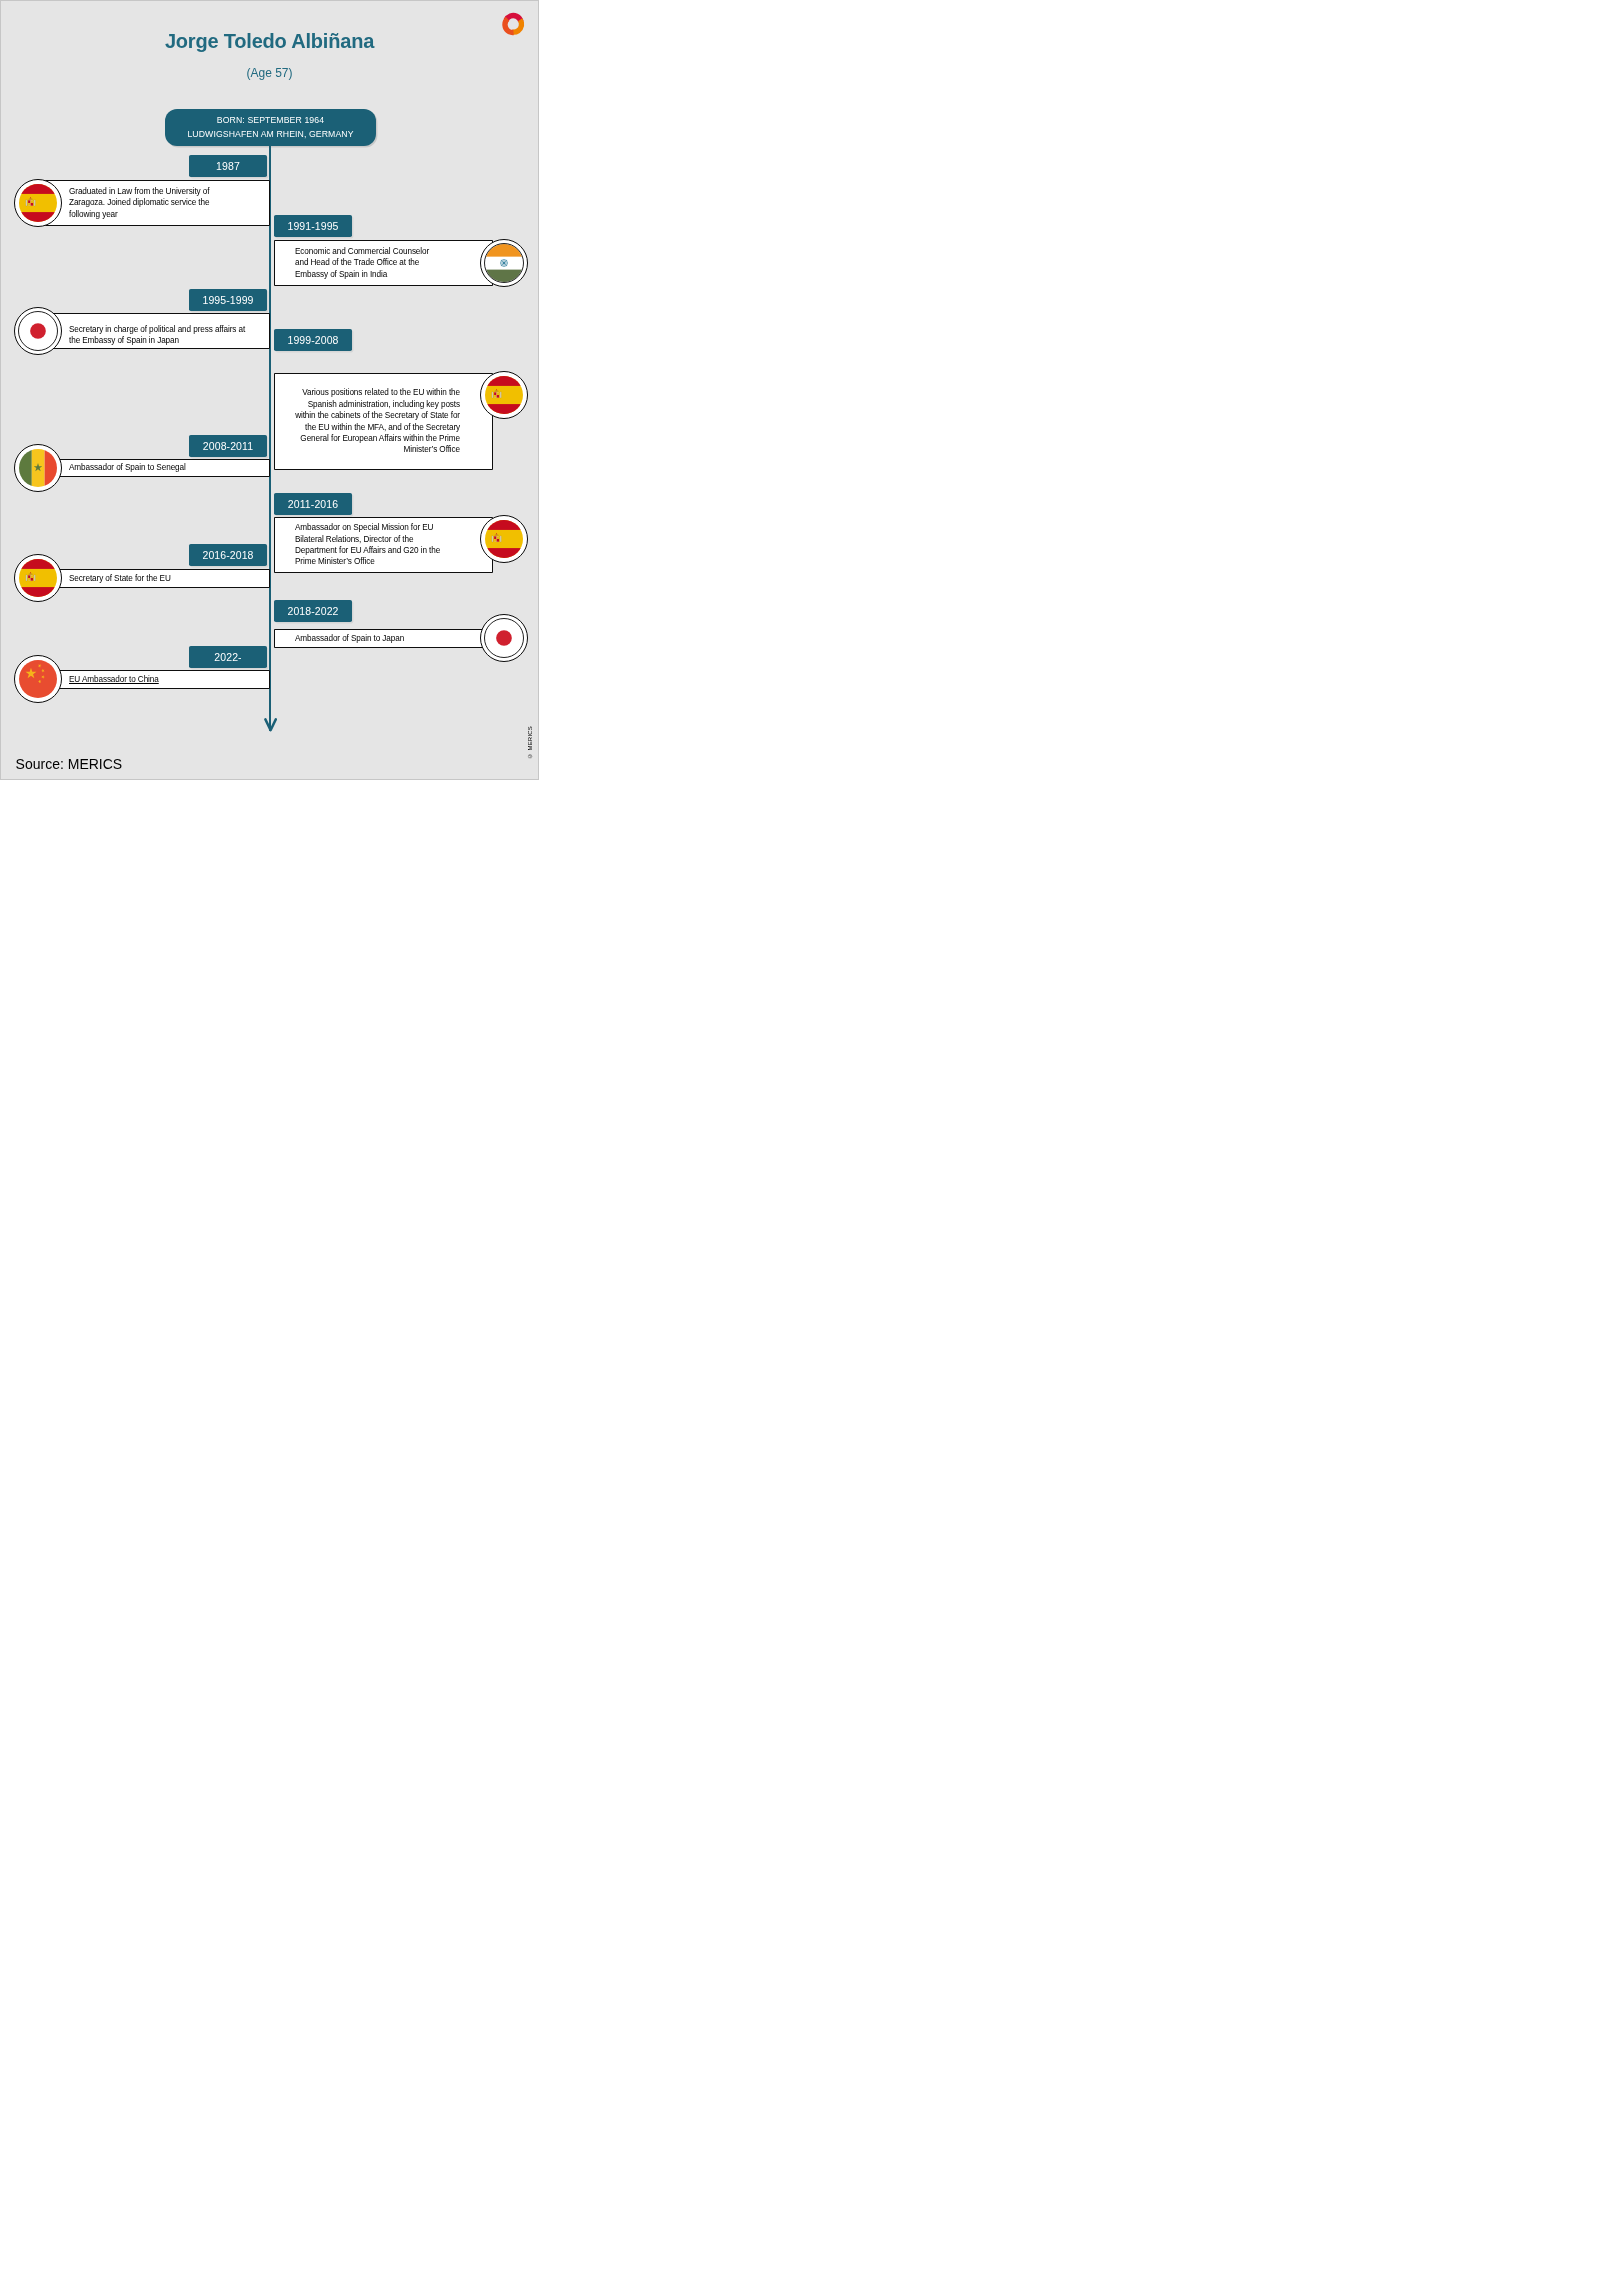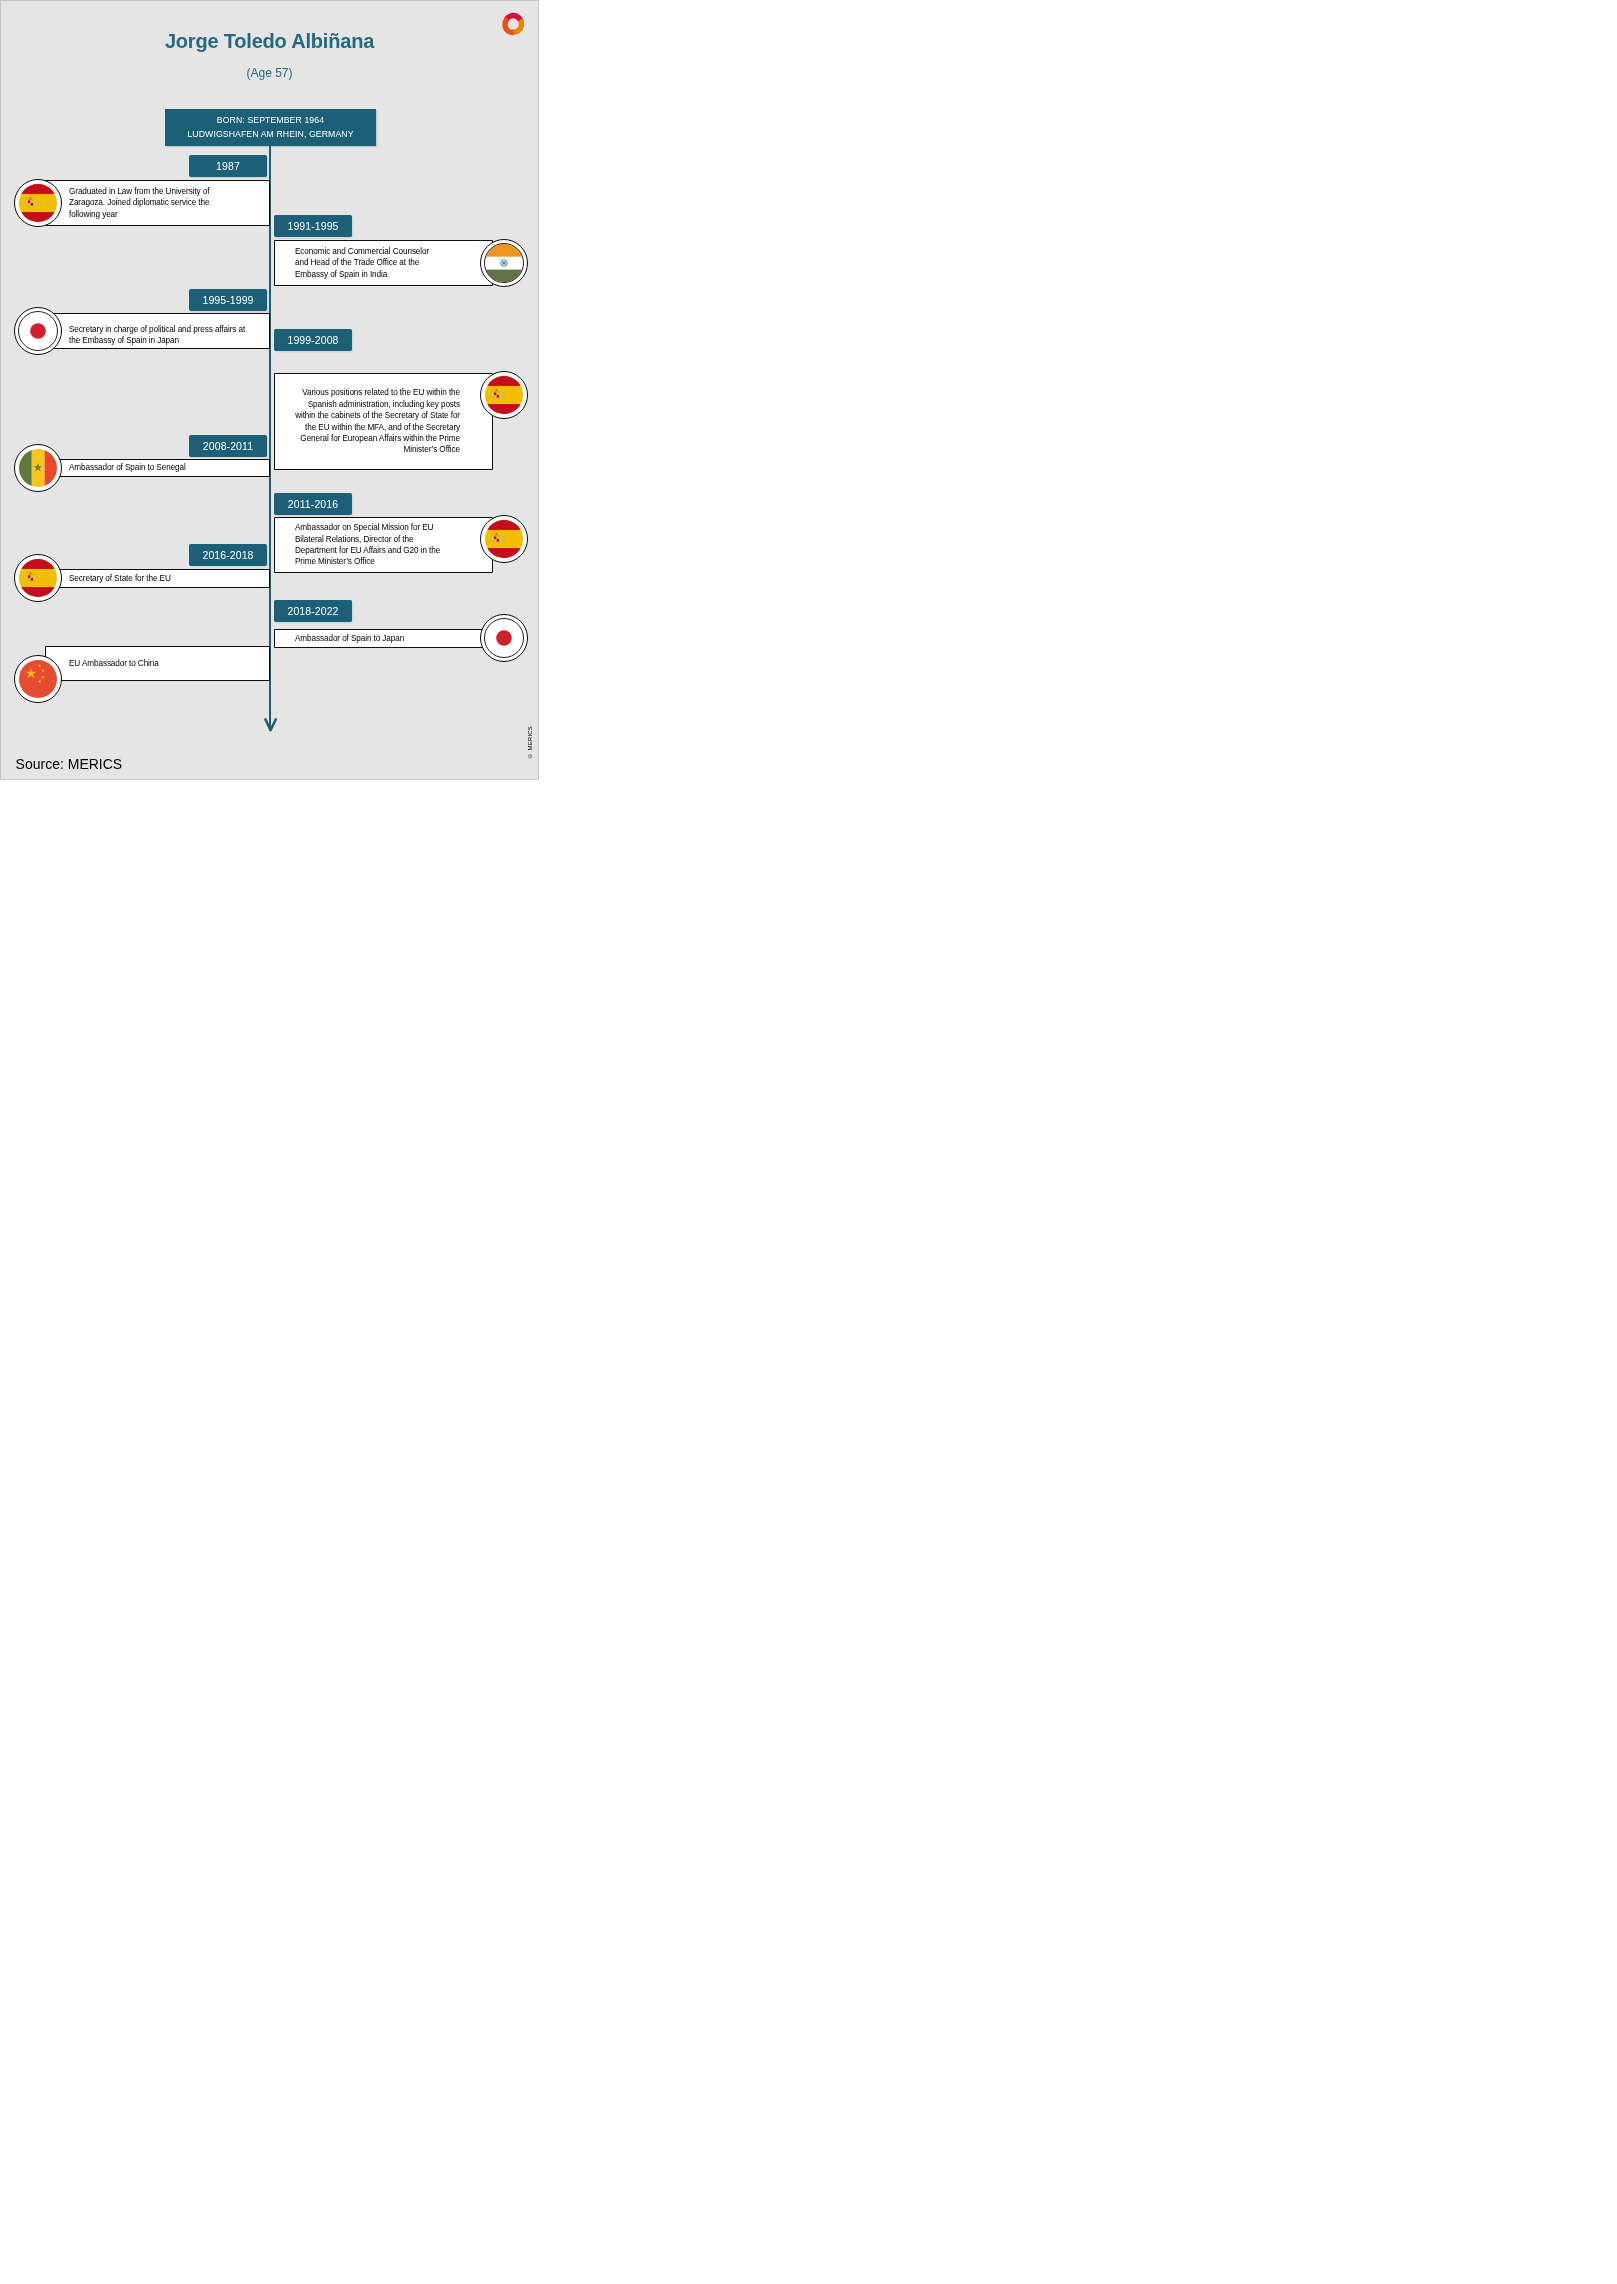--- a/index.html
+++ b/index.html
@@ -25,21 +25,21 @@
     color:var(--title_teal);letter-spacing:-0.2px;
   }
   .subtitle{
     position:absolute;top:65px;left:0;width:100%;
     text-align:center;font-size:12px;color:var(--title_teal);
   }
   .logo{position:absolute;top:10px;right:12px;width:26.5px;height:26.5px;}
   
   .born{
     position:absolute;left:164px;top:108px;width:211px;height:37px;
-    background:var(--teal);color:#fff;border-radius:0;
+    background:var(--teal);color:#fff;border-radius:12px;
     display:flex;flex-direction:column;justify-content:center;align-items:center;
     font-size:8.7px;line-height:1.5;text-align:center;letter-spacing:0.1px;
     box-shadow:1.4px 1.4px 0 var(--shadow);
   }
   
   .tline{position:absolute;left:268px;top:144px;width:2.3px;height:586px;background:var(--teal);}
   .arrowhead{position:absolute;left:263px;top:717px;}
   
   .year{
     position:absolute;width:78px;height:21.5px;background:var(--teal);
@@ -60,21 +60,21 @@
   .desc.l{left:44px;width:225px;}
   .desc.r{left:273px;width:219px;}
   .d1{top:179px;height:46px;padding:0 42px 0 23px;}
   .d2{top:239px;height:46px;padding:0 54px 0 20px;}
   .d3{top:312px;height:36px;padding:8px 21px 0 23px;}
   .d4{top:372px;height:97px;padding:0 32px 0 20px;text-align:right;}
   .d5{top:458px;height:18px;padding:0 4.6px 0 23px;}
   .d6{top:516px;height:56px;padding:0 37px 0 20px;}
   .d7{top:568px;height:19px;padding:0 4.6px 0 23px;}
   .d8{top:628px;height:19px;padding:0 4.6px 0 20px;}
-  .d9{top:645px;height:35px;padding:0 4.6px 0 23px;}
+  .d9{top:669px;height:19px;padding:0 4.6px 0 23px;text-decoration:underline;}
   
   .flag{
     position:absolute;width:48px;height:48px;
     border:1.8px solid #0b0b0b;border-radius:50%;background:#fff;
     display:flex;align-items:center;justify-content:center;
   }
   .flag.l{left:13.2px;}
   .flag.r{left:479px;}
   .flag .inner{
     width:38px;height:38px;border-radius:50%;overflow:hidden;

